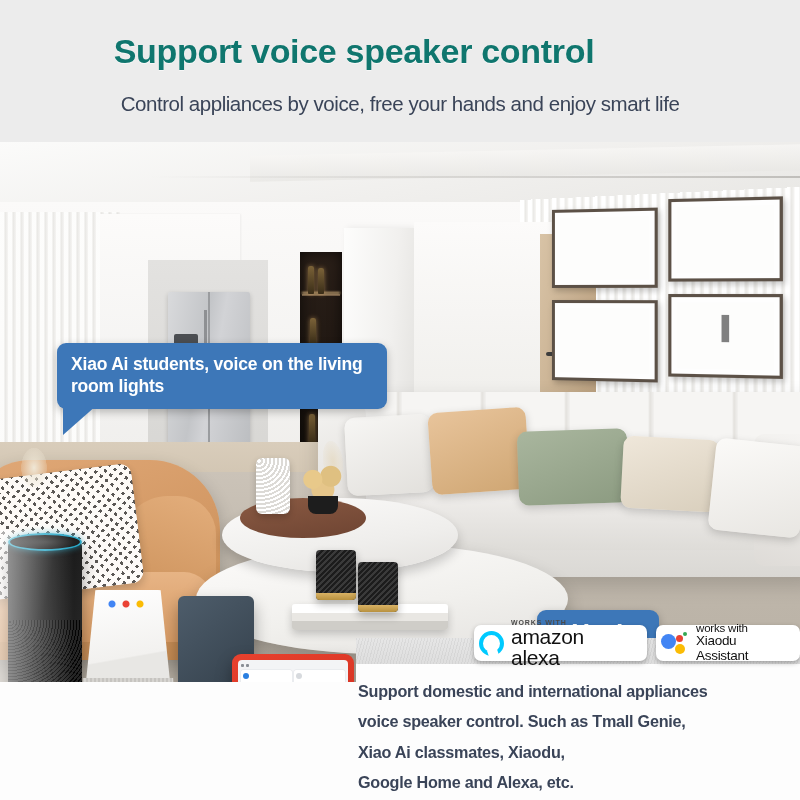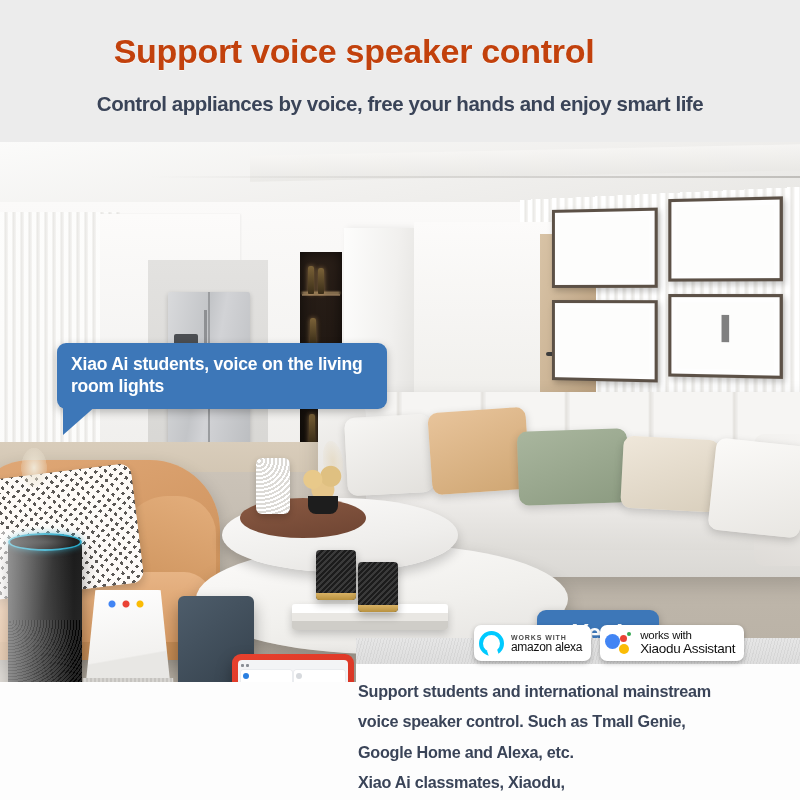--- a/index.html
+++ b/index.html
@@ -8,26 +8,26 @@
     font-family:"Liberation Sans", sans-serif;
     background:#ececec;
     position:relative;
     overflow:hidden;
   }
 
   
   .header { width:800px; height:142px; background:#ececec; position:relative; }
   .title {
     position:absolute; top:32px; left:0; width:708px; text-align:center;
-    font-size:34px; font-weight:bold; color:#c2410c; letter-spacing:-0.3px;
+    font-size:34px; font-weight:bold; color:#0f766e; letter-spacing:-0.3px;
     text-shadow:0 1px 0 rgba(255,255,255,.6);
   }
   .subtitle {
     position:absolute; top:92px; left:0; width:800px; text-align:center;
-    font-size:20.5px; font-weight:bold; color:#3a4458; letter-spacing:-0.45px;
+    font-size:20.5px; font-weight:normal; color:#3a4458; letter-spacing:-0.45px;
   }
 
   
   .stage {
     position:absolute; top:142px; left:0; width:800px; height:658px;
     overflow:hidden; background:#f2f1ef;
   }
 
   
   .ceiling {
@@ -465,21 +465,21 @@
   .alexa-ring {
     width:25px; height:25px; border-radius:50%;
     border:4px solid #00caff; margin-right:7px; position:relative; flex:none;
   }
   .alexa-ring:after{
     content:""; position:absolute; left:5px; bottom:-5px; width:10px; height:8px;
     background:#fff; transform:rotate(-18deg);
   }
   .alexa-txt { line-height:1; }
   .alexa-small{ font-size:7px; font-weight:bold; color:#4a4a4a; letter-spacing:.9px; }
-  .alexa-big{ font-size:12px; color:#111; margin-top:0; letter-spacing:-.3px; }
+  .alexa-big{ font-size:21px; color:#111; margin-top:0; letter-spacing:-.3px; }
   .ga-logo { width:27px; height:25px; position:relative; margin-right:8px; flex:none; }
   .ga-blue{ position:absolute; left:0; top:3px; width:15px;height:15px;border-radius:50%;background:#4285f4; }
   .ga-red{ position:absolute; left:15px; top:4px; width:7px;height:7px;border-radius:50%;background:#ea4335; }
   .ga-green{ position:absolute; left:22px; top:1px; width:4px;height:4px;border-radius:50%;background:#34a853; }
   .ga-yellow{ position:absolute; left:14px; top:13px; width:10px;height:10px;border-radius:50%;background:#fbbc05; }
   .ga-txt{ line-height:1.1; }
   .ga-1{ font-size:11.5px; color:#111; letter-spacing:-.2px; }
   .ga-2{ font-size:13.5px; color:#111; font-weight:500; letter-spacing:-.3px; }
 
   
@@ -667,17 +667,17 @@
     </div>
     <div class="ga-txt">
       <div class="ga-1">works with</div>
       <div class="ga-2">Xiaodu Assistant</div>
     </div>
   </div>
 
 </div>
 
 <div class="para">
-  <div>Support students and international mainstream</div>
+  <div>Support domestic and international appliances</div>
   <div>voice speaker control. Such as Tmall Genie,</div>
+  <div>Xiao Ai classmates, Xiaodu,</div>
   <div>Google Home and Alexa, etc.</div>
-  <div>Xiao Ai classmates, Xiaodu,</div>
 </div>
 
 </body></html>

